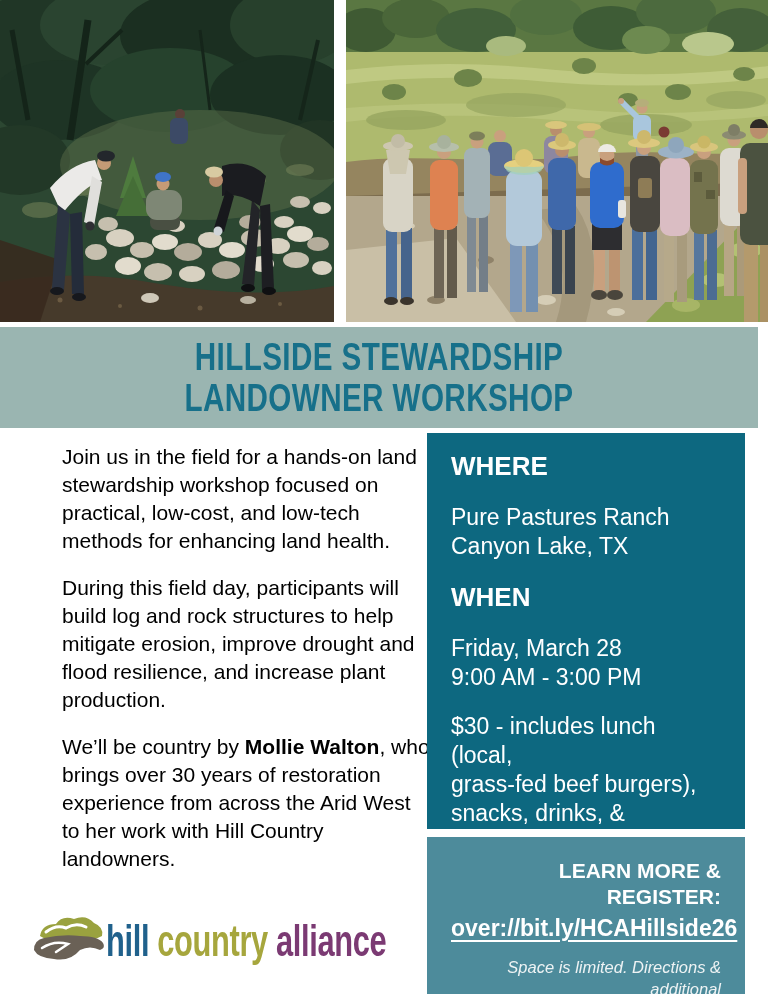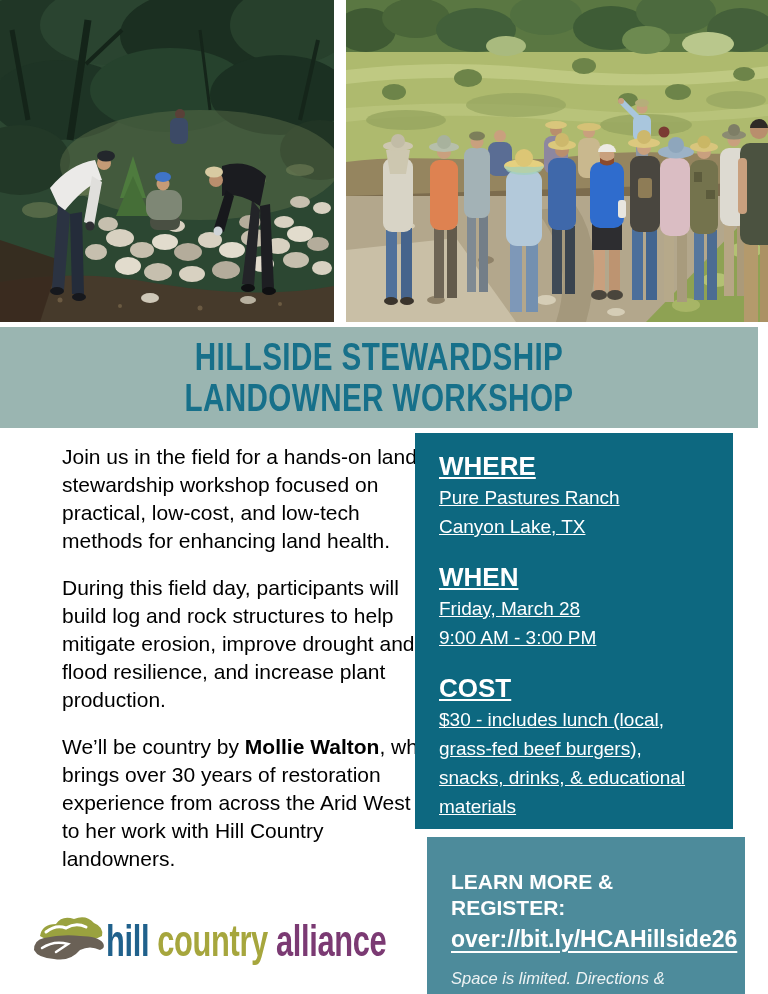--- a/index.html
+++ b/index.html
@@ -30,29 +30,29 @@
   }
   .left-col strong{font-weight:700;}
   
   .logo{position:absolute;left:32px;top:912px;display:flex;align-items:center;gap:0;text-align:right;}
   .logo-words{
     font-weight:700;font-size:44px;line-height:44px;letter-spacing:-0.5px;
     transform:scaleX(0.70);transform-origin:0 50%;white-space:nowrap;
   }
   
   .details-box{
-    position:absolute;left:415px;top:433px;width:318px;height:396px;
-    color:#ffffff;box-sizing:border-box;padding:17px 24px;text-decoration:underline;
+    position:absolute;left:427px;top:433px;width:318px;height:396px;
+    color:#ffffff;box-sizing:border-box;padding:17px 24px;
   }
   .detail-label{font-size:26px;font-weight:700;line-height:33px;margin-top:20px;}
   .detail-label:first-child{margin-top:0;}
-  .detail-body{font-size:19px;line-height:29px;white-space:pre-line;}
+  .detail-body{font-size:23px;line-height:29px;white-space:pre-line;margin-top:20px;}
   .register-box{
     position:absolute;left:427px;top:837px;width:318px;height:157px;
-    color:#ffffff;box-sizing:border-box;padding:32px 24px;
+    color:#ffffff;box-sizing:border-box;padding:21px 24px;text-align:right;
   }
   .register-heading{font-size:21px;font-weight:700;line-height:26px;}
   .register-link{
     display:inline-block;font-size:23px;font-weight:700;line-height:30px;
     color:#ffffff;text-decoration:underline;text-underline-offset:4px;margin-top:3px;
   }
   .register-note{
     margin-top:14px;font-size:16.5px;font-style:italic;line-height:21.5px;
     white-space:pre-line;color:#eef3f4;
   }
@@ -361,21 +361,20 @@
     </div>
   </div>
 
   <div class="details-box" style="background:#0d6880;">
     <div class="detail-label">WHERE</div>
     <div class="detail-body">Pure Pastures Ranch
 Canyon Lake, TX</div>
     <div class="detail-label">WHEN</div>
     <div class="detail-body">Friday, March 28
 9:00 AM - 3:00 PM</div>
-    <div class="detail-label">COST</div>
     <div class="detail-body">$30 - includes lunch (local,
 grass-fed beef burgers),
 snacks, drinks, &amp; educational
 materials</div>
   </div>
 
   <div class="register-box" style="background:#4d8b9b;">
     <div class="register-heading">LEARN MORE &amp; REGISTER:</div>
     <a class="register-link" href="#">over://bit.ly/HCAHillside26</a>
     <div class="register-note">Space is limited. Directions &amp; additional

